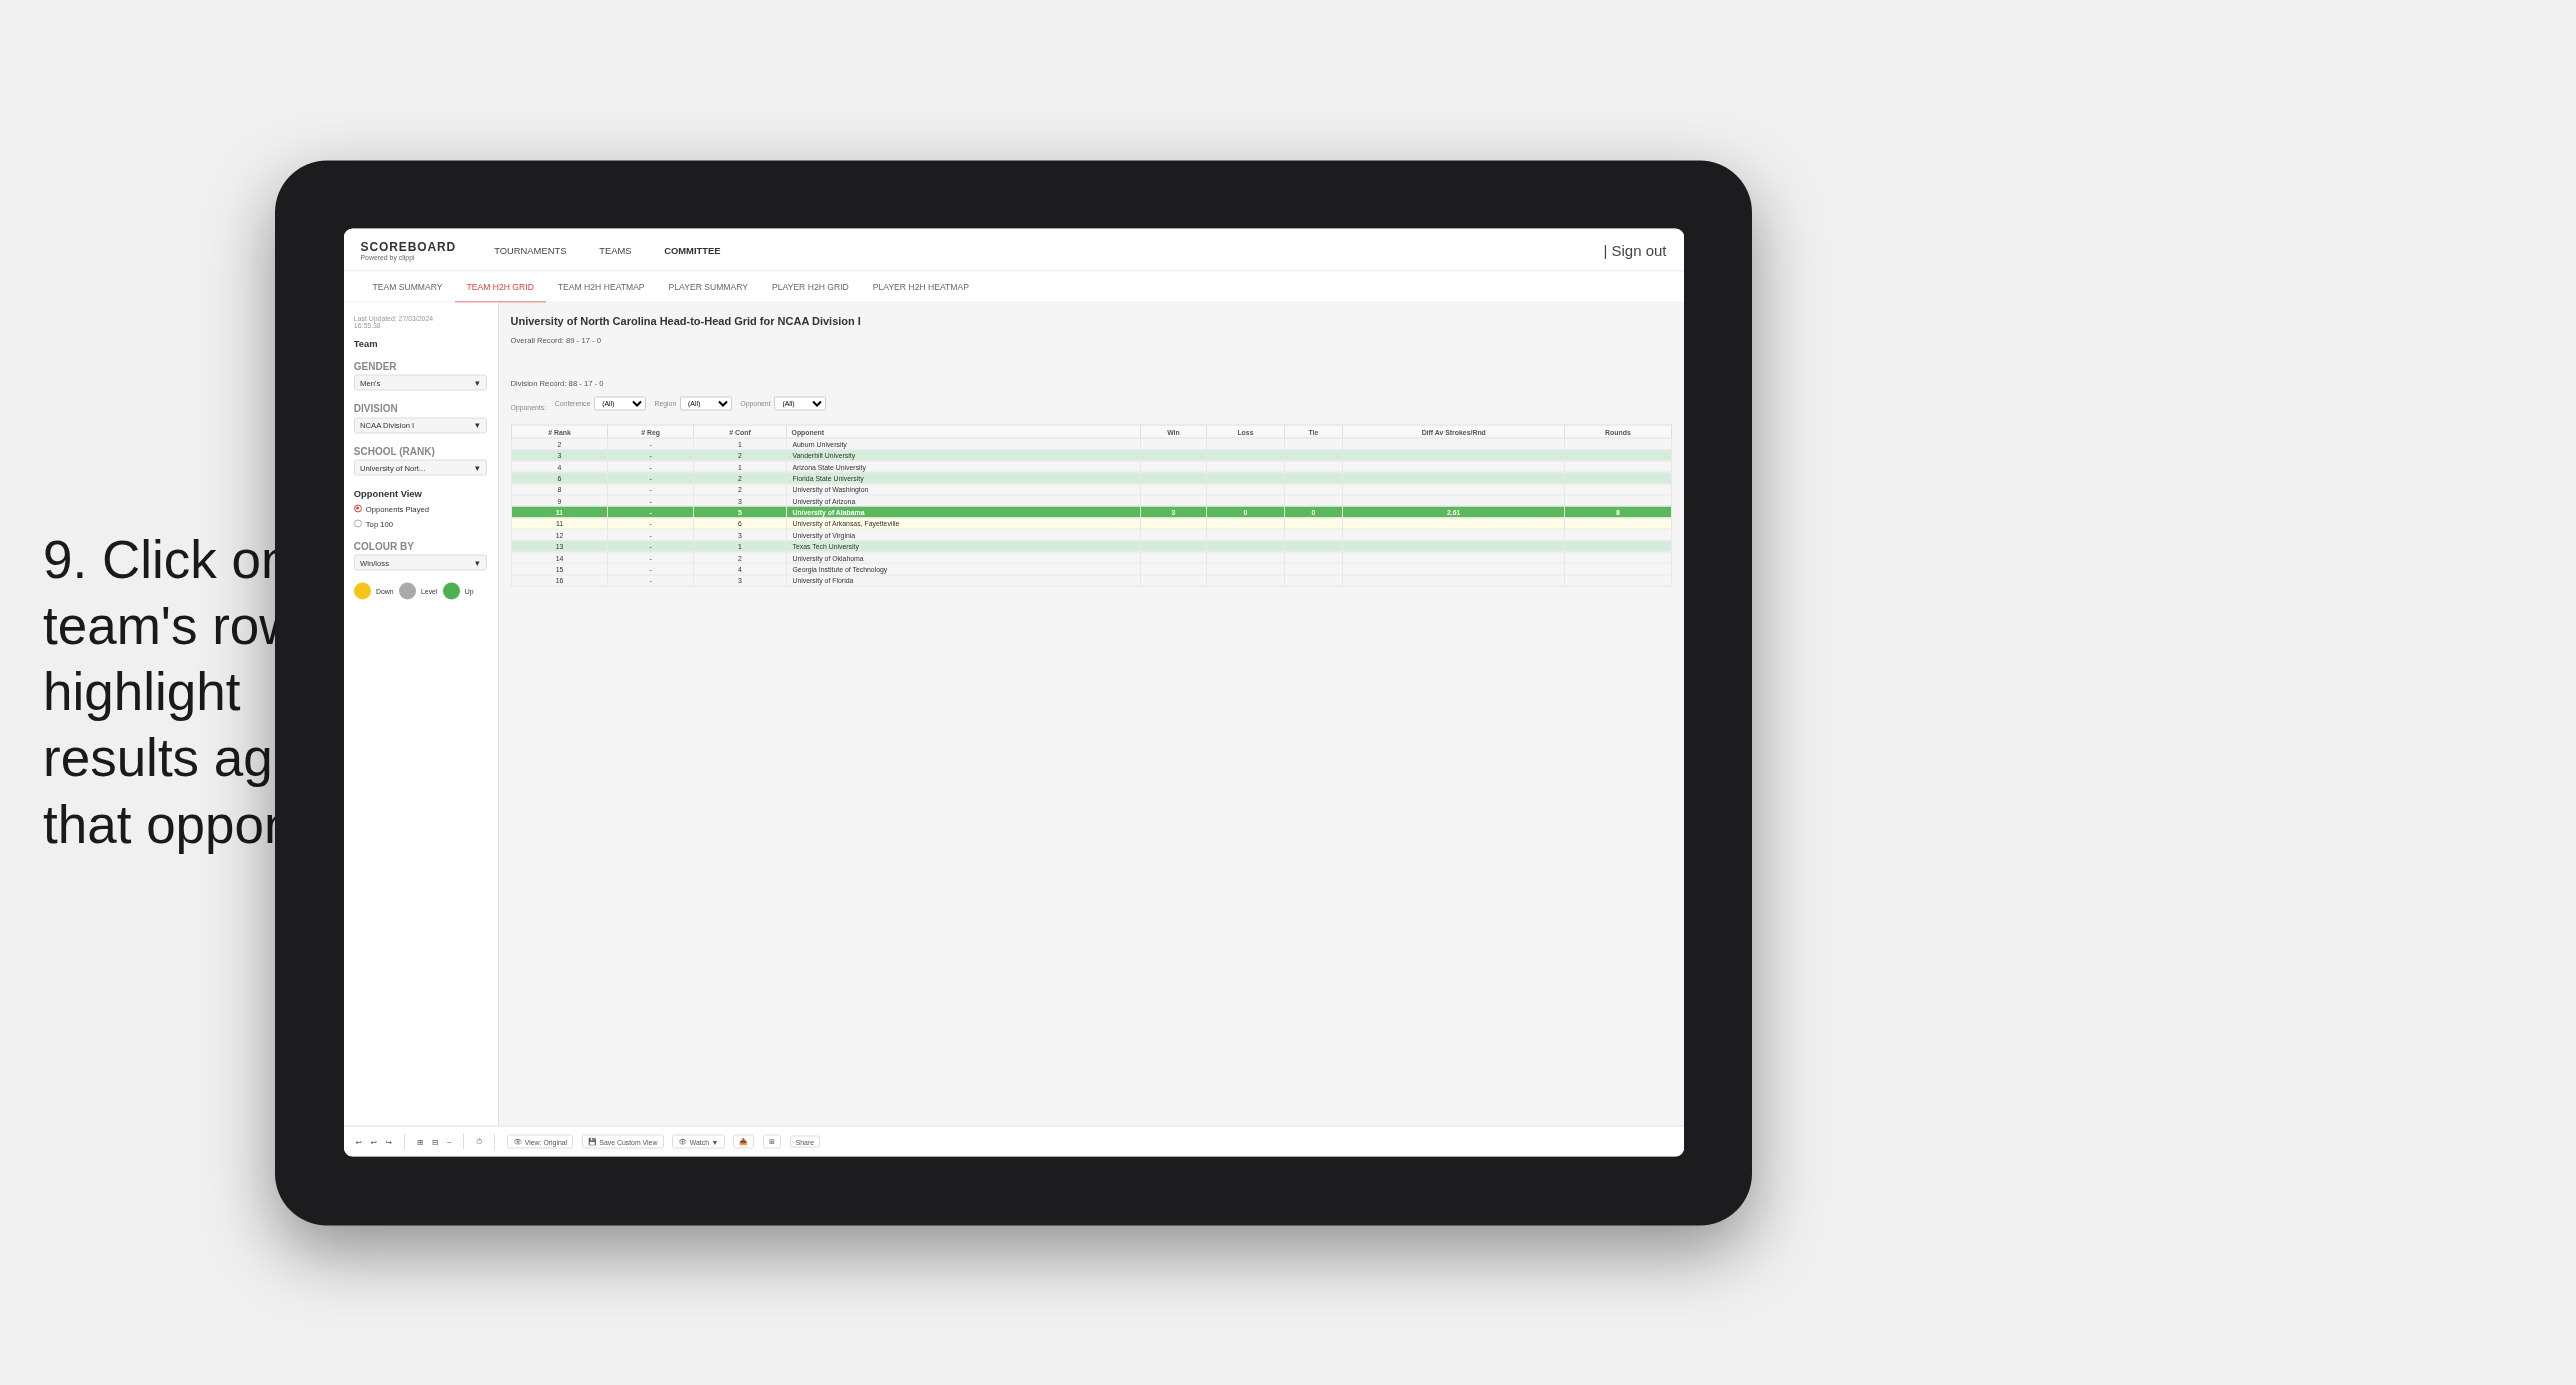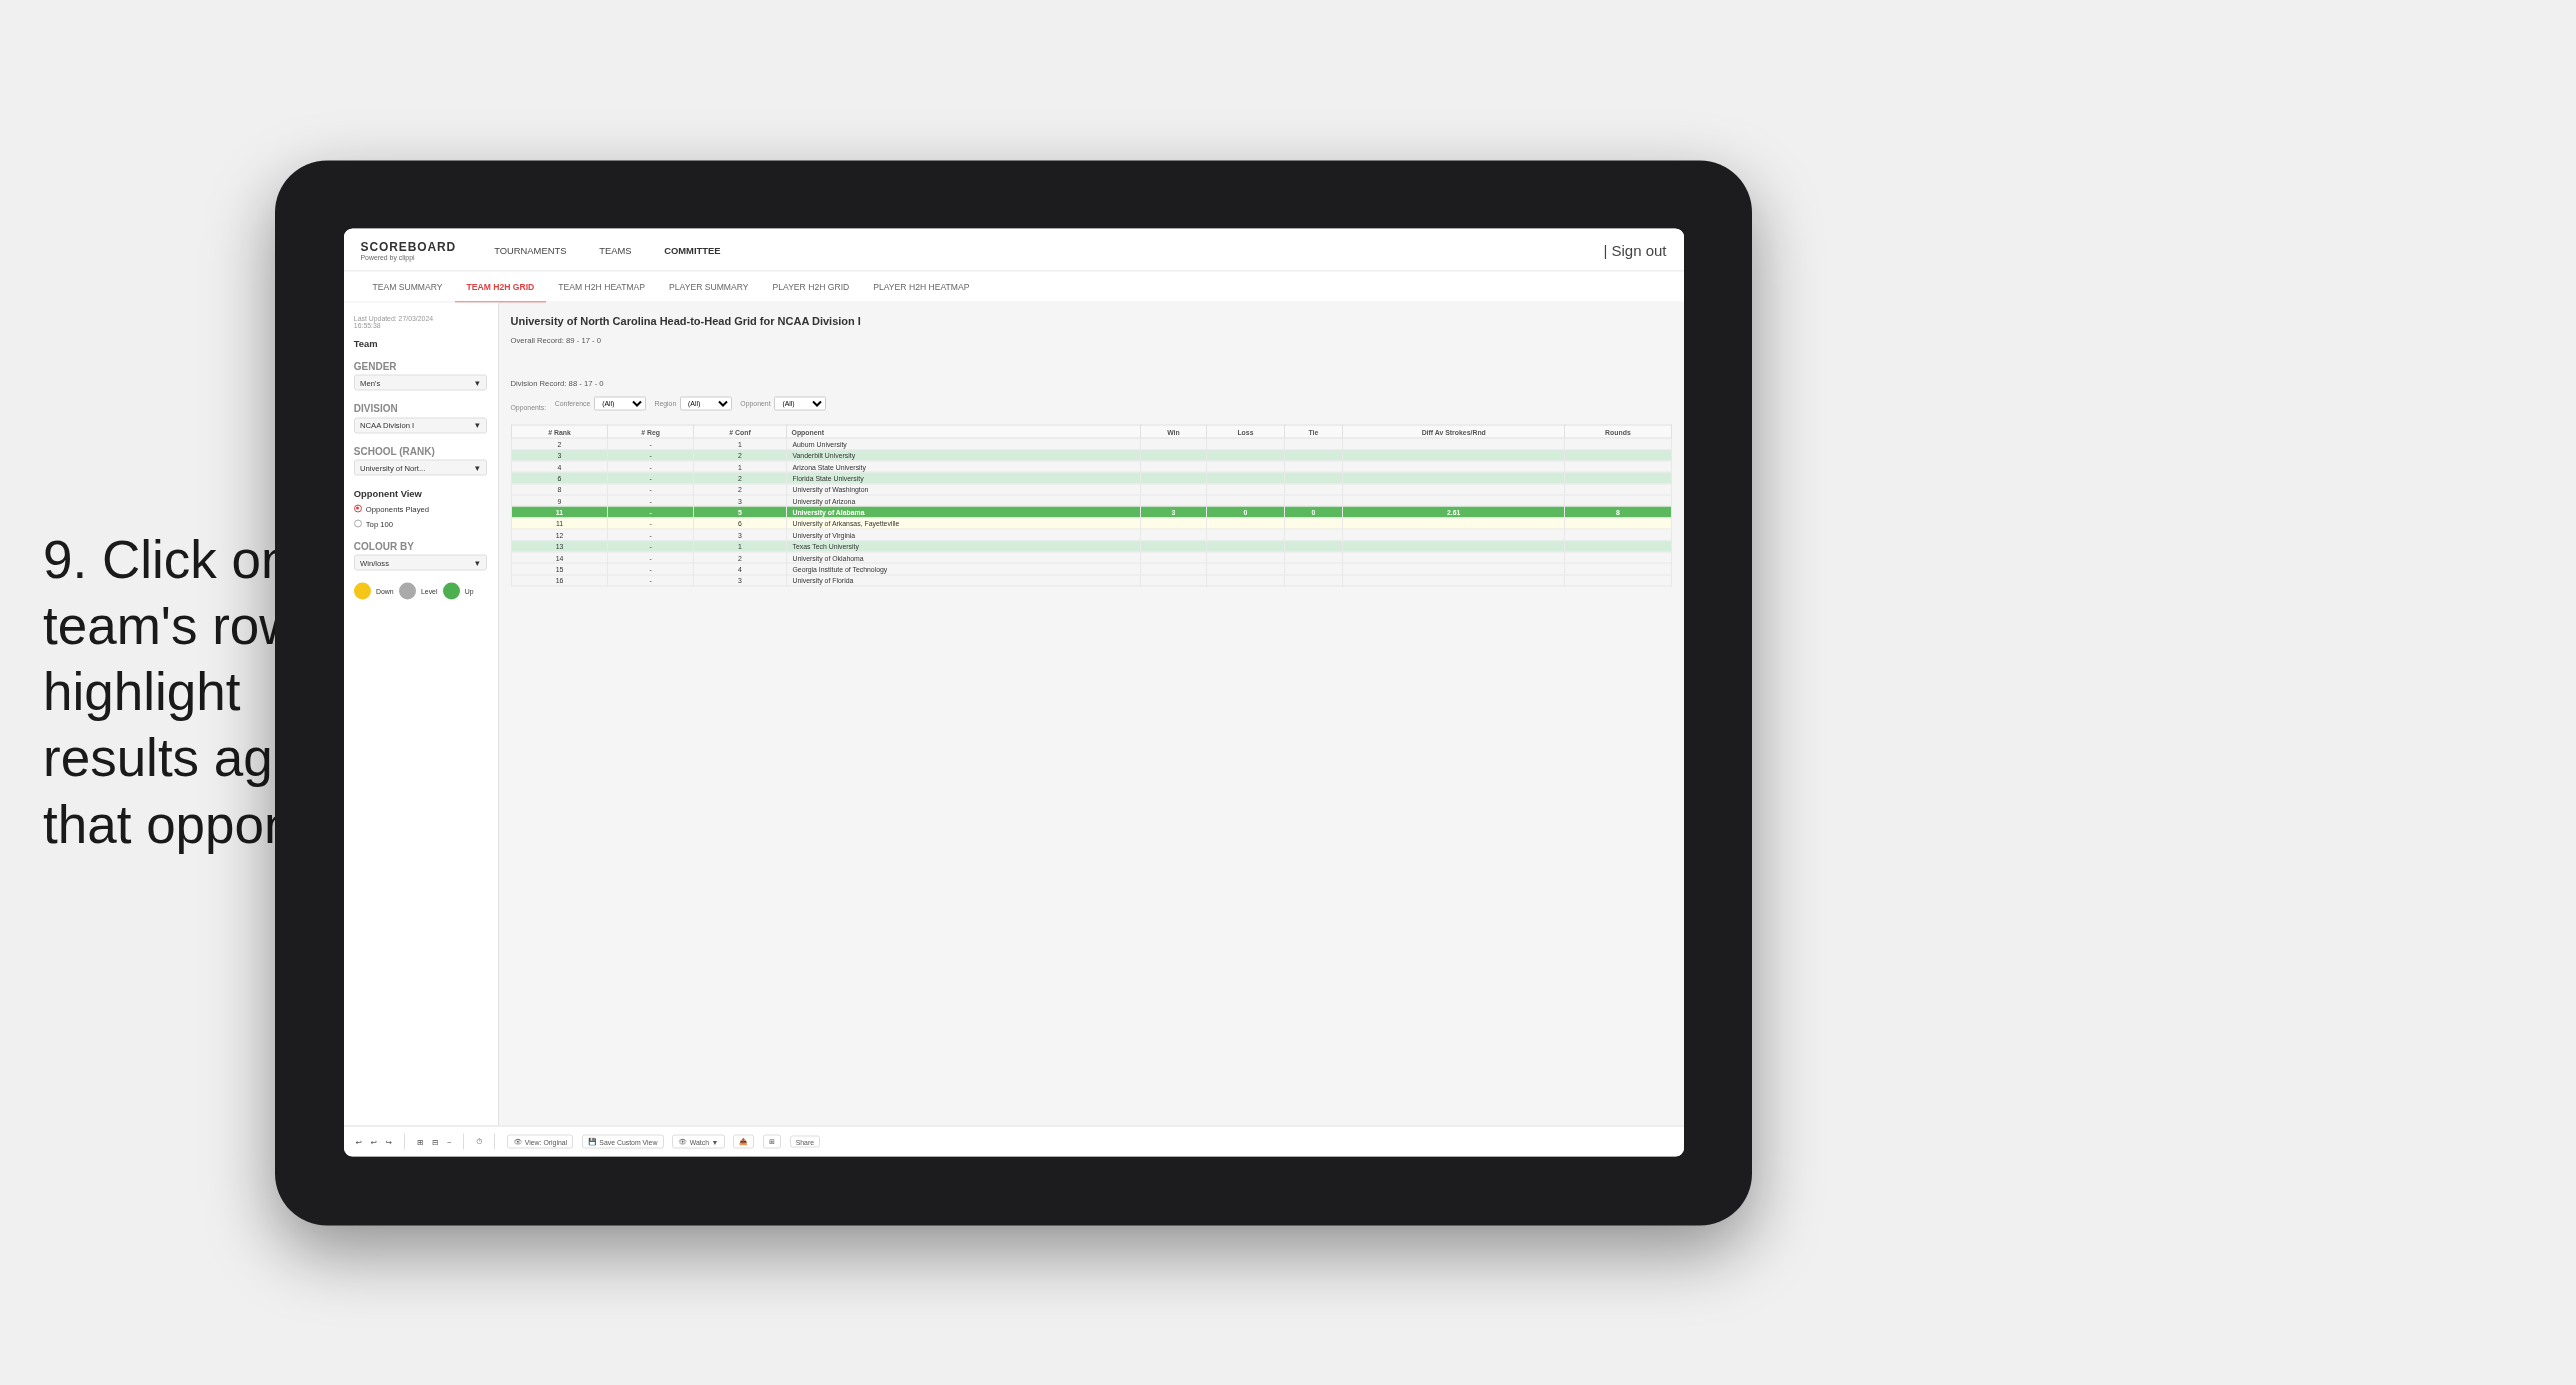--- a/index.html
+++ b/index.html
@@ -122,21 +122,21 @@
       display: flex;
       align-items: center;
       cursor: pointer;
       border-bottom: 1.7px solid transparent;
       margin-bottom: -1.7px;
     }
 
     .sub-nav-item.active {
       color: #e04040;
       border-bottom: 1.7px solid #e04040;
-      font-weight: 700;
+      font-weight: 400;
     }
 
     
     .main-content {
       display: flex;
       flex: 1;
       background: #f5f5f5;
       overflow: hidden;
     }
 

